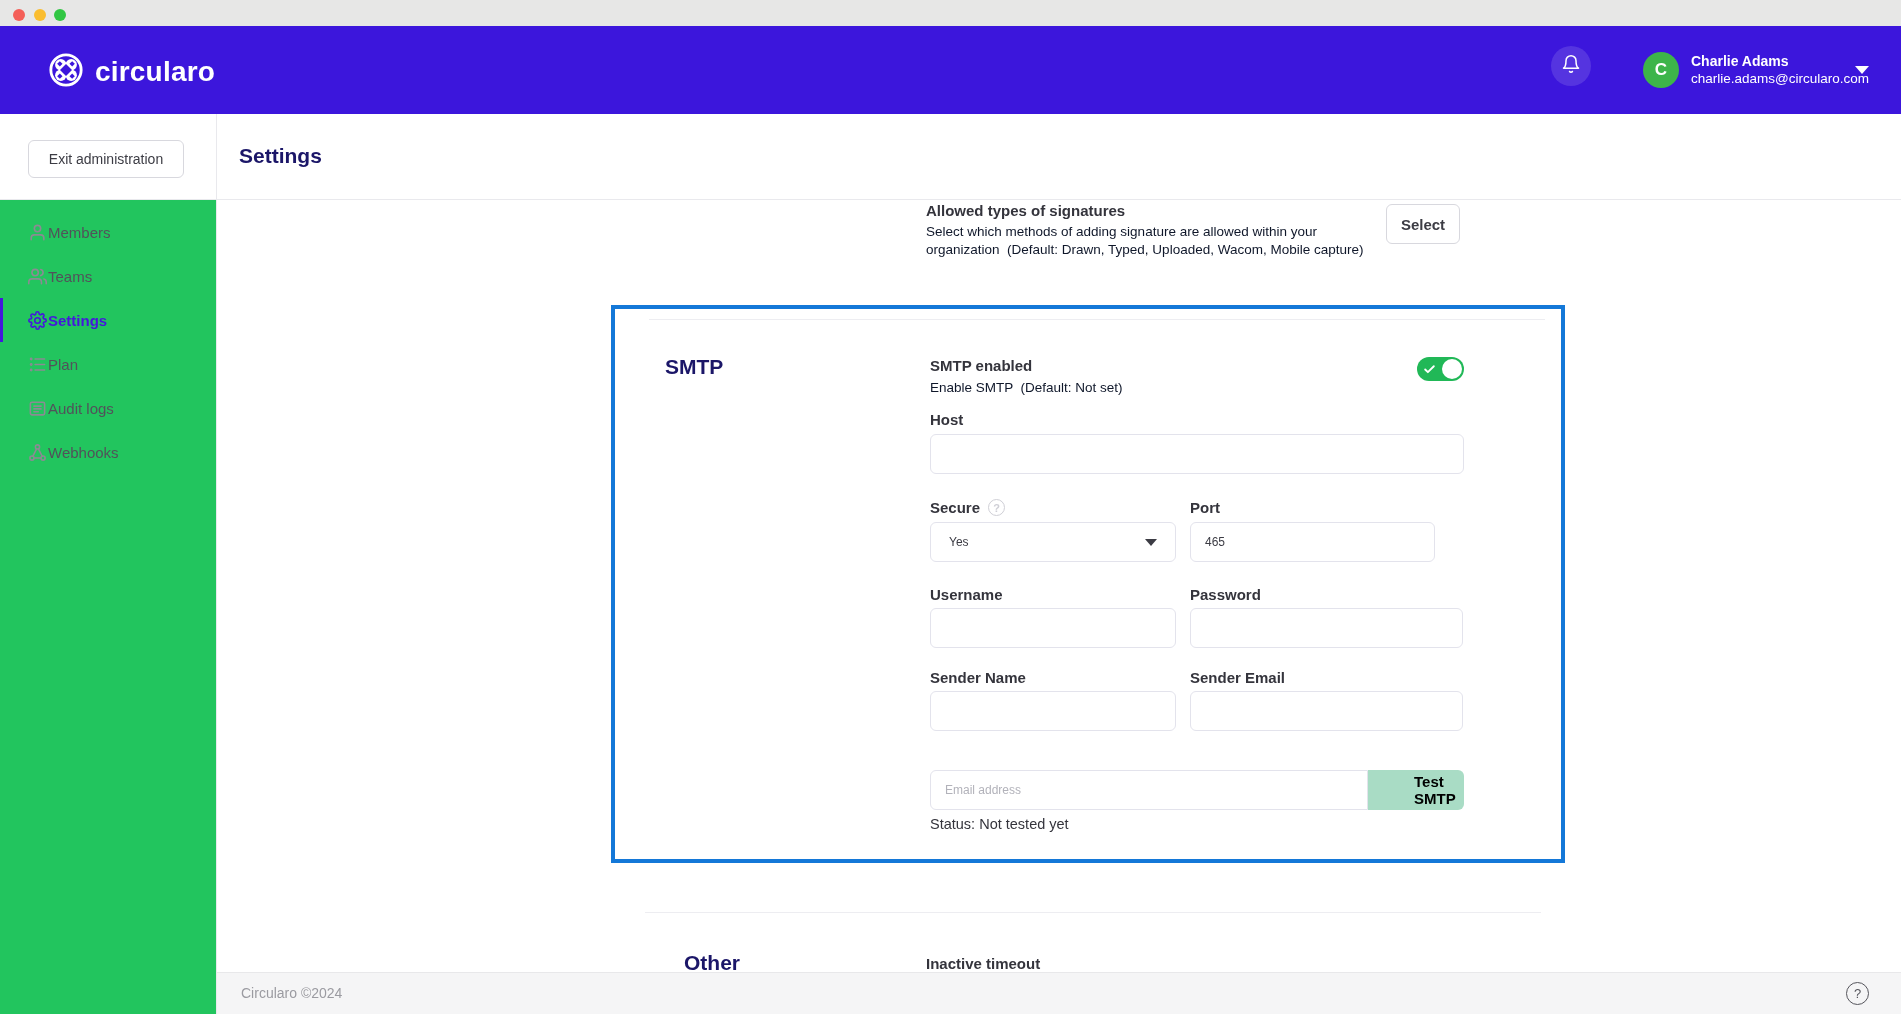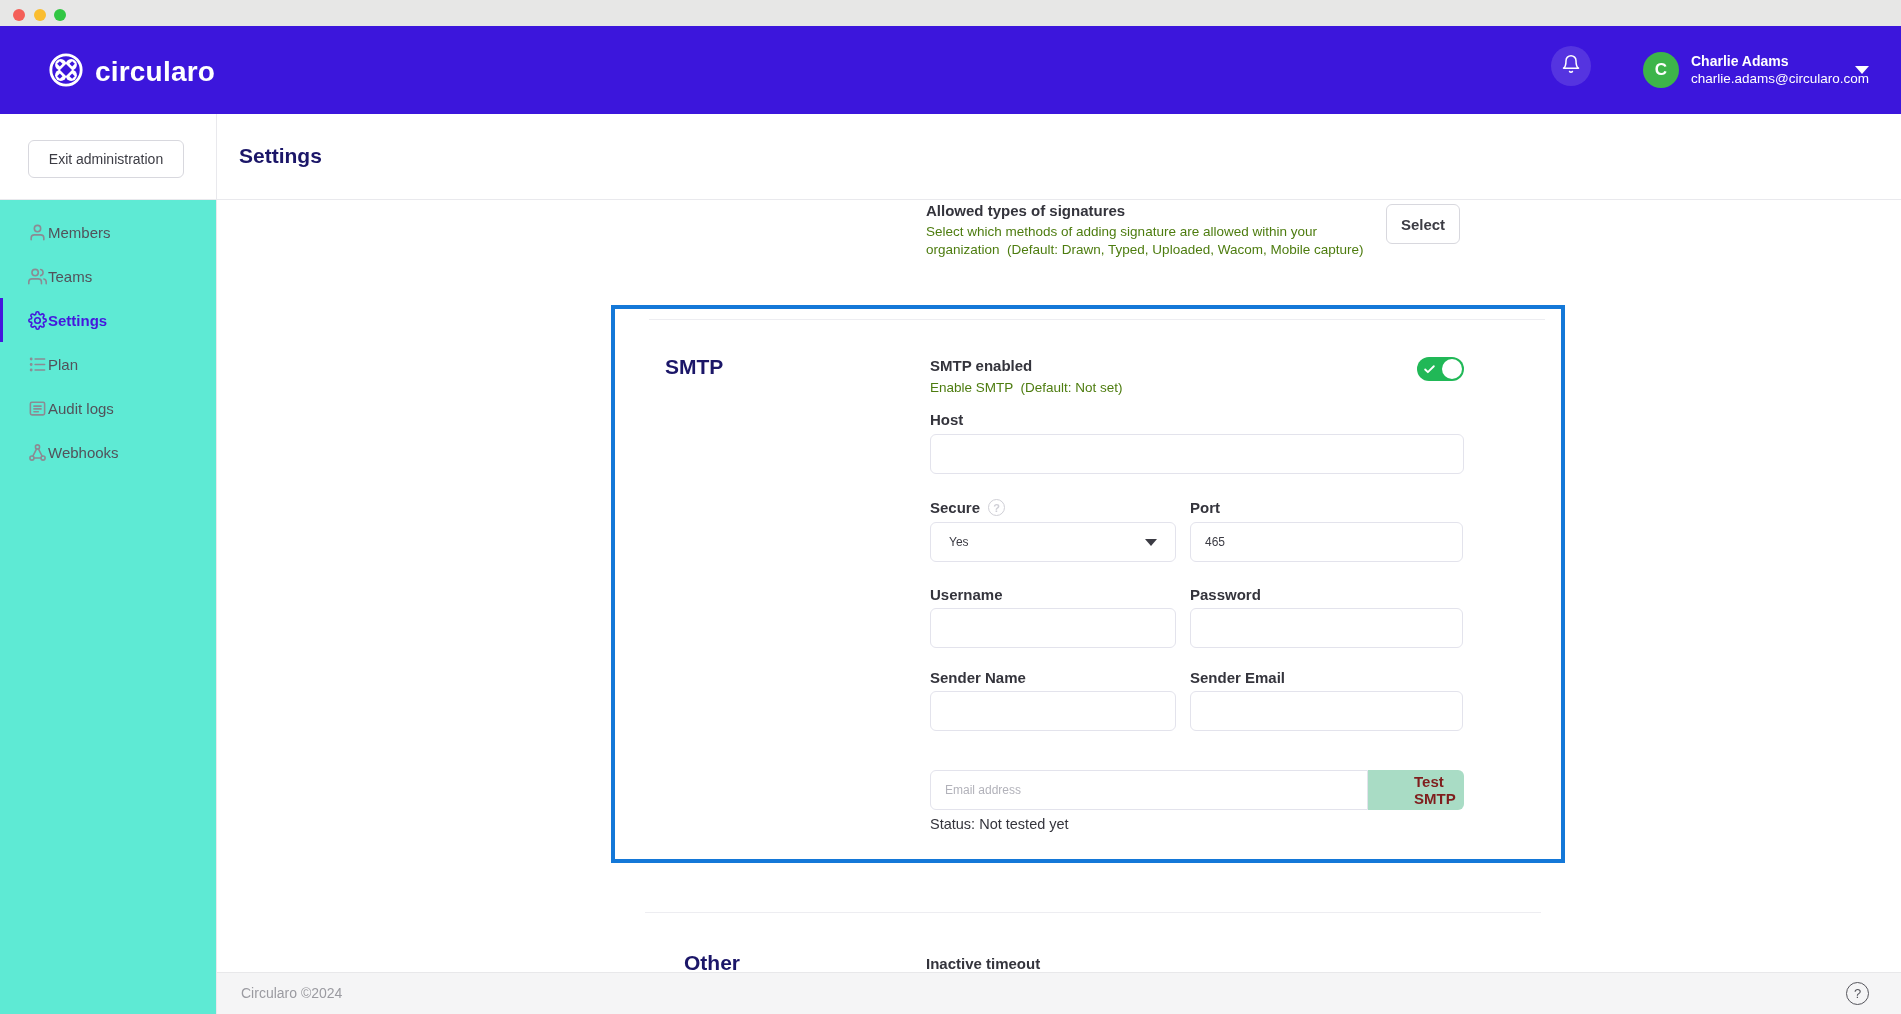--- a/index.html
+++ b/index.html
@@ -23,41 +23,41 @@
   .avatar { position:absolute; left:1643px; top:26px; width:36px; height:36px; border-radius:50%;
             background:#3db54a; color:#fff; font-size:17px; font-weight:bold;
             display:flex; align-items:center; justify-content:center; }
   .user-block { position:absolute; left:1691px; top:26px; color:#fff; }
   .user-name  { font-size:14px; font-weight:bold; line-height:18px; }
   .user-email { font-size:13.5px; line-height:17px; }
   .user-caret { position:absolute; left:1855px; top:40px; width:0; height:0;
                 border-left:7px solid transparent; border-right:7px solid transparent; border-top:8px solid #fff; }
 
   
-  .sidebar { position:absolute; left:0; top:114px; width:217px; height:900px; background:#5eead4; border-right:1px solid #e9e9ed; }
+  .sidebar { position:absolute; left:0; top:114px; width:217px; height:900px; background:#22c55e; border-right:1px solid #e9e9ed; }
   .sidebar-top { position:absolute; left:0; top:0; width:100%; height:86px; background:#fff; border-bottom:1px solid #e9e9ed; }
   .exit-btn { position:absolute; left:28px; top:26px; width:156px; height:38px; background:#fff;
               border:1px solid #d8d8de; border-radius:6px; font-size:14px; color:#3c3c44;
               display:flex; align-items:center; justify-content:center; cursor:pointer; }
   .menu { position:absolute; top:96px; left:0; width:100%; }
   .menu-item { position:relative; height:44px; display:flex; align-items:center; padding-left:28px; gap:1px;
                color:#52525a; font-size:15px; cursor:pointer; }
   .menu-item svg { width:19px; height:19px; stroke:#8b8b93; fill:none; stroke-width:2; stroke-linecap:round; stroke-linejoin:round; flex:none; }
   .menu-item.active { color:#4517dd; font-weight:bold; }
   .menu-item.active svg { stroke:#4517dd; }
   .active-bar { position:absolute; left:0; top:0; width:3px; height:44px; background:#4517dd; }
 
   
   .title-row { position:absolute; left:217px; top:114px; width:1684px; height:86px; background:#fff; border-bottom:1px solid #e9e9ed; }
   .page-title { position:absolute; left:22px; top:30px; font-size:21px; font-weight:bold; color:#1b1668; }
 
   
   .main { position:absolute; left:217px; top:200px; width:1684px; height:772px; background:#fff; overflow:hidden; }
   .lbl { font-size:15px; font-weight:bold; color:#34343c; }
-  .help-text { font-size:13.5px; color:#4d7c0f; line-height:18px; white-space:pre-wrap; }
+  .help-text { font-size:13.5px; color:#0f172a; line-height:18px; white-space:pre-wrap; }
   .inp { background:#fff; border:1px solid #e3e3ec; border-radius:6px; height:40px; padding:0 14px;
          font-family:"Liberation Sans", sans-serif; font-size:12px; color:#3c3c44; outline:none; }
   .inp::placeholder { color:#b2b2ba; }
 
   .sig-title { position:absolute; left:709px; top:2px; }
   .sig-desc  { position:absolute; left:709px; top:23px; }
   .select-btn { position:absolute; left:1169px; top:4px; width:74px; height:40px; background:#fff;
                 border:1px solid #d8d8de; border-radius:6px; font-size:15px; color:#3c3c44; font-weight:bold;
                 display:flex; align-items:center; justify-content:center; cursor:pointer; }
 
@@ -72,33 +72,33 @@
 
   .f-host-lbl { position:absolute; left:315px; top:102px; }
   .f-host     { position:absolute; left:315px; top:125px; width:534px; }
   .f-secure-lbl { position:absolute; left:315px; top:190px; display:flex; align-items:center; gap:8px; }
   .q-circle { width:17px; height:17px; border-radius:50%; border:1.5px solid #cfcfd6; color:#cfcfd6;
               font-size:11px; font-weight:bold; display:flex; align-items:center; justify-content:center; }
   .f-secure { position:absolute; left:315px; top:213px; width:246px; display:flex; align-items:center;
               justify-content:space-between; padding:0 18px; cursor:pointer; }
   .sel-caret { width:0; height:0; border-left:6px solid transparent; border-right:6px solid transparent; border-top:7px solid #3c3c44; }
   .f-port-lbl { position:absolute; left:575px; top:190px; }
-  .f-port     { position:absolute; left:575px; top:213px; width:273px; }
+  .f-port     { position:absolute; left:575px; top:213px; width:245px; }
   .f-user-lbl { position:absolute; left:315px; top:277px; }
   .f-user     { position:absolute; left:315px; top:299px; width:246px; }
   .f-pass-lbl { position:absolute; left:575px; top:277px; }
   .f-pass     { position:absolute; left:575px; top:299px; width:273px; }
   .f-sname-lbl { position:absolute; left:315px; top:360px; }
   .f-sname     { position:absolute; left:315px; top:382px; width:246px; }
   .f-semail-lbl { position:absolute; left:575px; top:360px; }
   .f-semail     { position:absolute; left:575px; top:382px; width:273px; }
 
   .test-row { position:absolute; left:315px; top:461px; display:flex; }
   .test-input { width:438px; border-radius:6px 0 0 6px; }
-  .test-btn { width:96px; height:40px; background:#a9dcc5; color:#7f1d1d; font-size:15px; font-weight:bold;
+  .test-btn { width:96px; height:40px; background:#a9dcc5; color:#000000; font-size:15px; font-weight:bold;
               border:none; border-radius:0 6px 6px 0; display:flex; align-items:center; justify-content:center; cursor:pointer;padding-left:46px; }
   .status-text { position:absolute; left:315px; top:507px; font-size:14.5px; color:#34343c; }
 
   .divider2 { position:absolute; left:428px; top:712px; width:896px; height:1px; background:#ededf1; }
   .other-heading { position:absolute; left:444px; top:751px; font-size:21px; font-weight:bold; color:#1b1668;margin-left:23px; }
   .inactive-lbl { position:absolute; left:709px; top:755px; }
 
   
   .footer { position:absolute; left:217px; bottom:0; width:1684px; height:42px; background:#f5f5f6; border-top:1px solid #e8e8ea; }
   .footer-copy { position:absolute; left:24px; top:12px; font-size:14px; color:#9b9ba1; }

